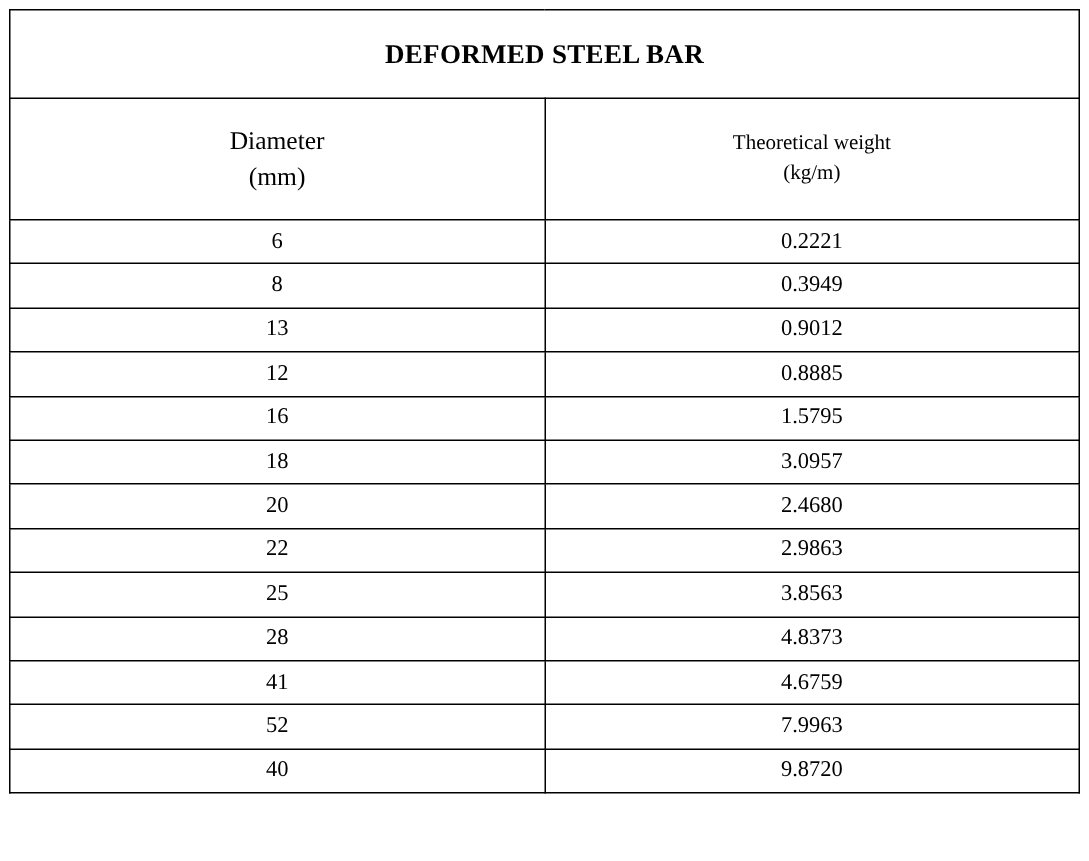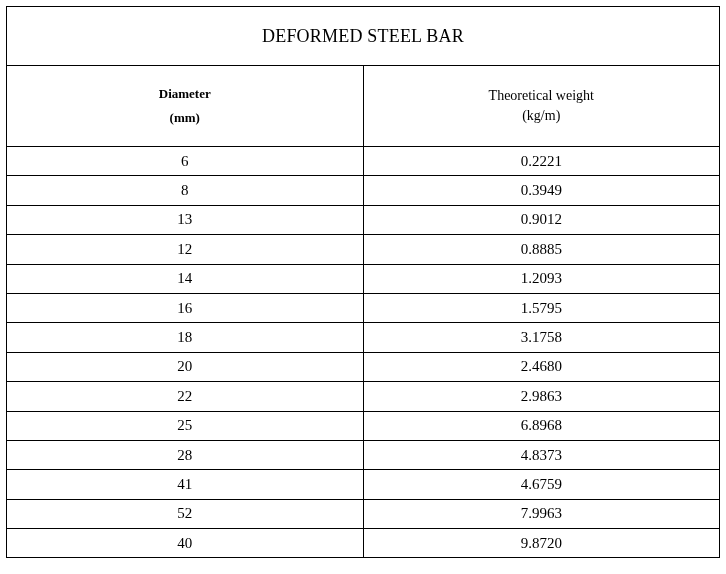--- a/index.html
+++ b/index.html
@@ -6,22 +6,22 @@
     body { width: 726px; height: 574px; position: relative; overflow: hidden; }
     table.steel {
       position: absolute; left: 6px; top: 6px;
       width: 714px; border-collapse: collapse;
       font-family: "Liberation Serif", "DejaVu Serif", serif; color: #000;
       table-layout: fixed;
     }
     table.steel td, table.steel th {
       border: 1.5px solid #000; text-align: center; padding: 0;
     }
-    .title-cell { height: 58px; font-weight: normal; font-size: 18px; letter-spacing: 0.2px; margin-left: 44px; }
-    .hdr-dia { height: 80px; font-weight: bold; font-size: 13px; line-height: 24px; width: 168px; }
+    .title-cell { height: 58px; font-weight: bold; font-size: 18px; letter-spacing: 0.2px; margin-left: 44px; }
+    .hdr-dia { height: 80px; font-weight: normal; font-size: 17px; line-height: 24px; width: 168px; }
     .hdr-wt { font-weight: normal; font-size: 14px; line-height: 20px; }
     .row td { height: 28.4px; font-size: 15px; }
     .line { display: block; }
   </style>
 </head>
 <body>
 
 <table class="steel">
   <tbody>
     <tr>
@@ -47,42 +47,38 @@
       </tr>
     <tr class="row">
         <td>13</td>
         <td>0.9012</td>
       </tr>
     <tr class="row">
         <td>12</td>
         <td>0.8885</td>
       </tr>
     <tr class="row">
-        <td>14</td>
-        <td>1.2093</td>
-      </tr>
-    <tr class="row">
         <td>16</td>
         <td>1.5795</td>
       </tr>
     <tr class="row">
         <td>18</td>
-        <td>3.1758</td>
+        <td>3.0957</td>
       </tr>
     <tr class="row">
         <td>20</td>
         <td>2.4680</td>
       </tr>
     <tr class="row">
         <td>22</td>
         <td>2.9863</td>
       </tr>
     <tr class="row">
         <td>25</td>
-        <td>6.8968</td>
+        <td>3.8563</td>
       </tr>
     <tr class="row">
         <td>28</td>
         <td>4.8373</td>
       </tr>
     <tr class="row">
         <td>41</td>
         <td>4.6759</td>
       </tr>
     <tr class="row">

